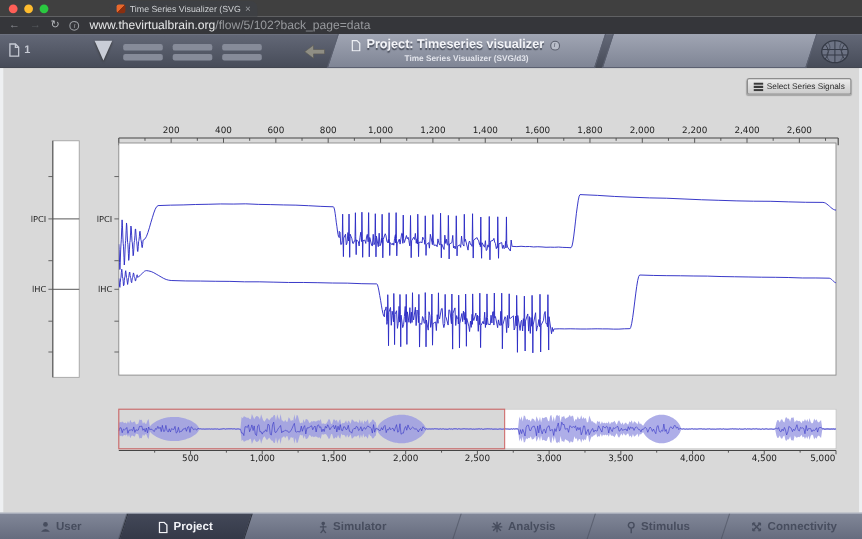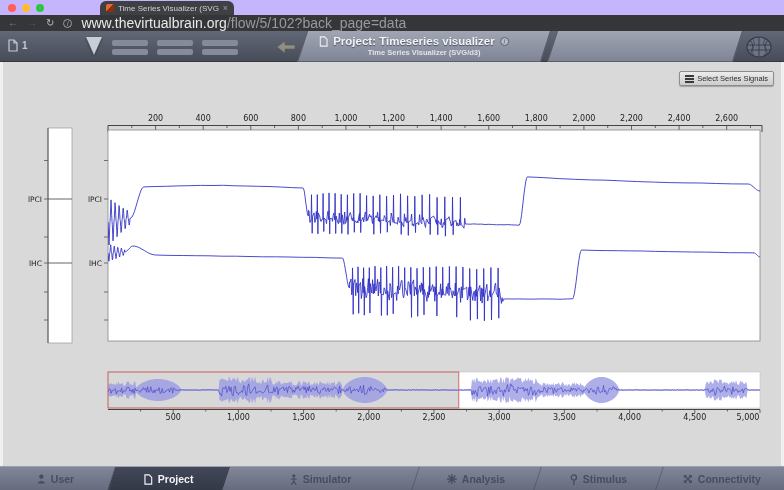--- a/index.html
+++ b/index.html
@@ -1,33 +1,33 @@
 <!DOCTYPE html>
 <html><head>
 <meta charset="utf-8">
 <style>
   * { margin:0; padding:0; box-sizing:border-box; }
   html,body { width:784px; height:490px; overflow:hidden; background:#d9d9d9;
               font-family:"Liberation Sans", sans-serif; }
   #screen { position:relative; width:784px; height:490px; }
 
   
-  #tabstrip { position:absolute; left:0; top:0; width:784px; height:15px; background:#c4b5fd; }
+  #tabstrip { position:absolute; left:0; top:0; width:784px; height:15px; background:#404040; }
   .light { position:absolute; top:4px; width:8px; height:8px; border-radius:50%; }
   #btab { position:absolute; left:100px; top:1px; width:134px; height:14px; background:#3e4044;
           border-radius:6px 6px 0 0; display:flex; align-items:center; padding:0 6px; gap:4px; }
   #btab .ttl { color:#cfd1d4; font-size:8px; white-space:nowrap; overflow:hidden; flex:1; }
   #btab .cls { color:#9a9da2; font-size:9px; line-height:9px; }
   .favicon { width:8px; height:8px; border-radius:2px;
              background:linear-gradient(135deg,#e8682c 50%, #8a2f10 50%); flex:none; }
   #btoolbar { position:absolute; left:0; top:15px; width:784px; height:16px; background:#35363a;
               display:flex; align-items:center; padding-left:8px; gap:9px; }
   #btoolbar .nav-arrow { color:#8d9095; font-size:10px; line-height:10px; }
   #btoolbar .nav-arrow.dim { color:#595c60; }
-  #urltext { font-size:14px; color:#e8e9ea; }
+  #urltext { font-size:11px; color:#e8e9ea; }
   #urltext .path { color:#97999d; }
   .info-badge { display:inline-flex; width:9px; height:9px; border:1px solid #9a9da2; border-radius:50%;
                 color:#9a9da2; font-size:7px; align-items:center; justify-content:center; font-style:italic; }
 
   
   #appheader { position:absolute; left:0; top:31px; width:784px; height:31px;
                background:linear-gradient(#636877,#474c59); border-bottom:1px solid #343843; }
   #hdr-left { position:absolute; left:8px; top:8px; display:flex; align-items:center; gap:4px; color:#c6cad4; }
   #hdr-left .cnt { font-size:10px; font-weight:bold; }
   #flag-tri { position:absolute; left:86px; top:6px; width:0; height:0;

